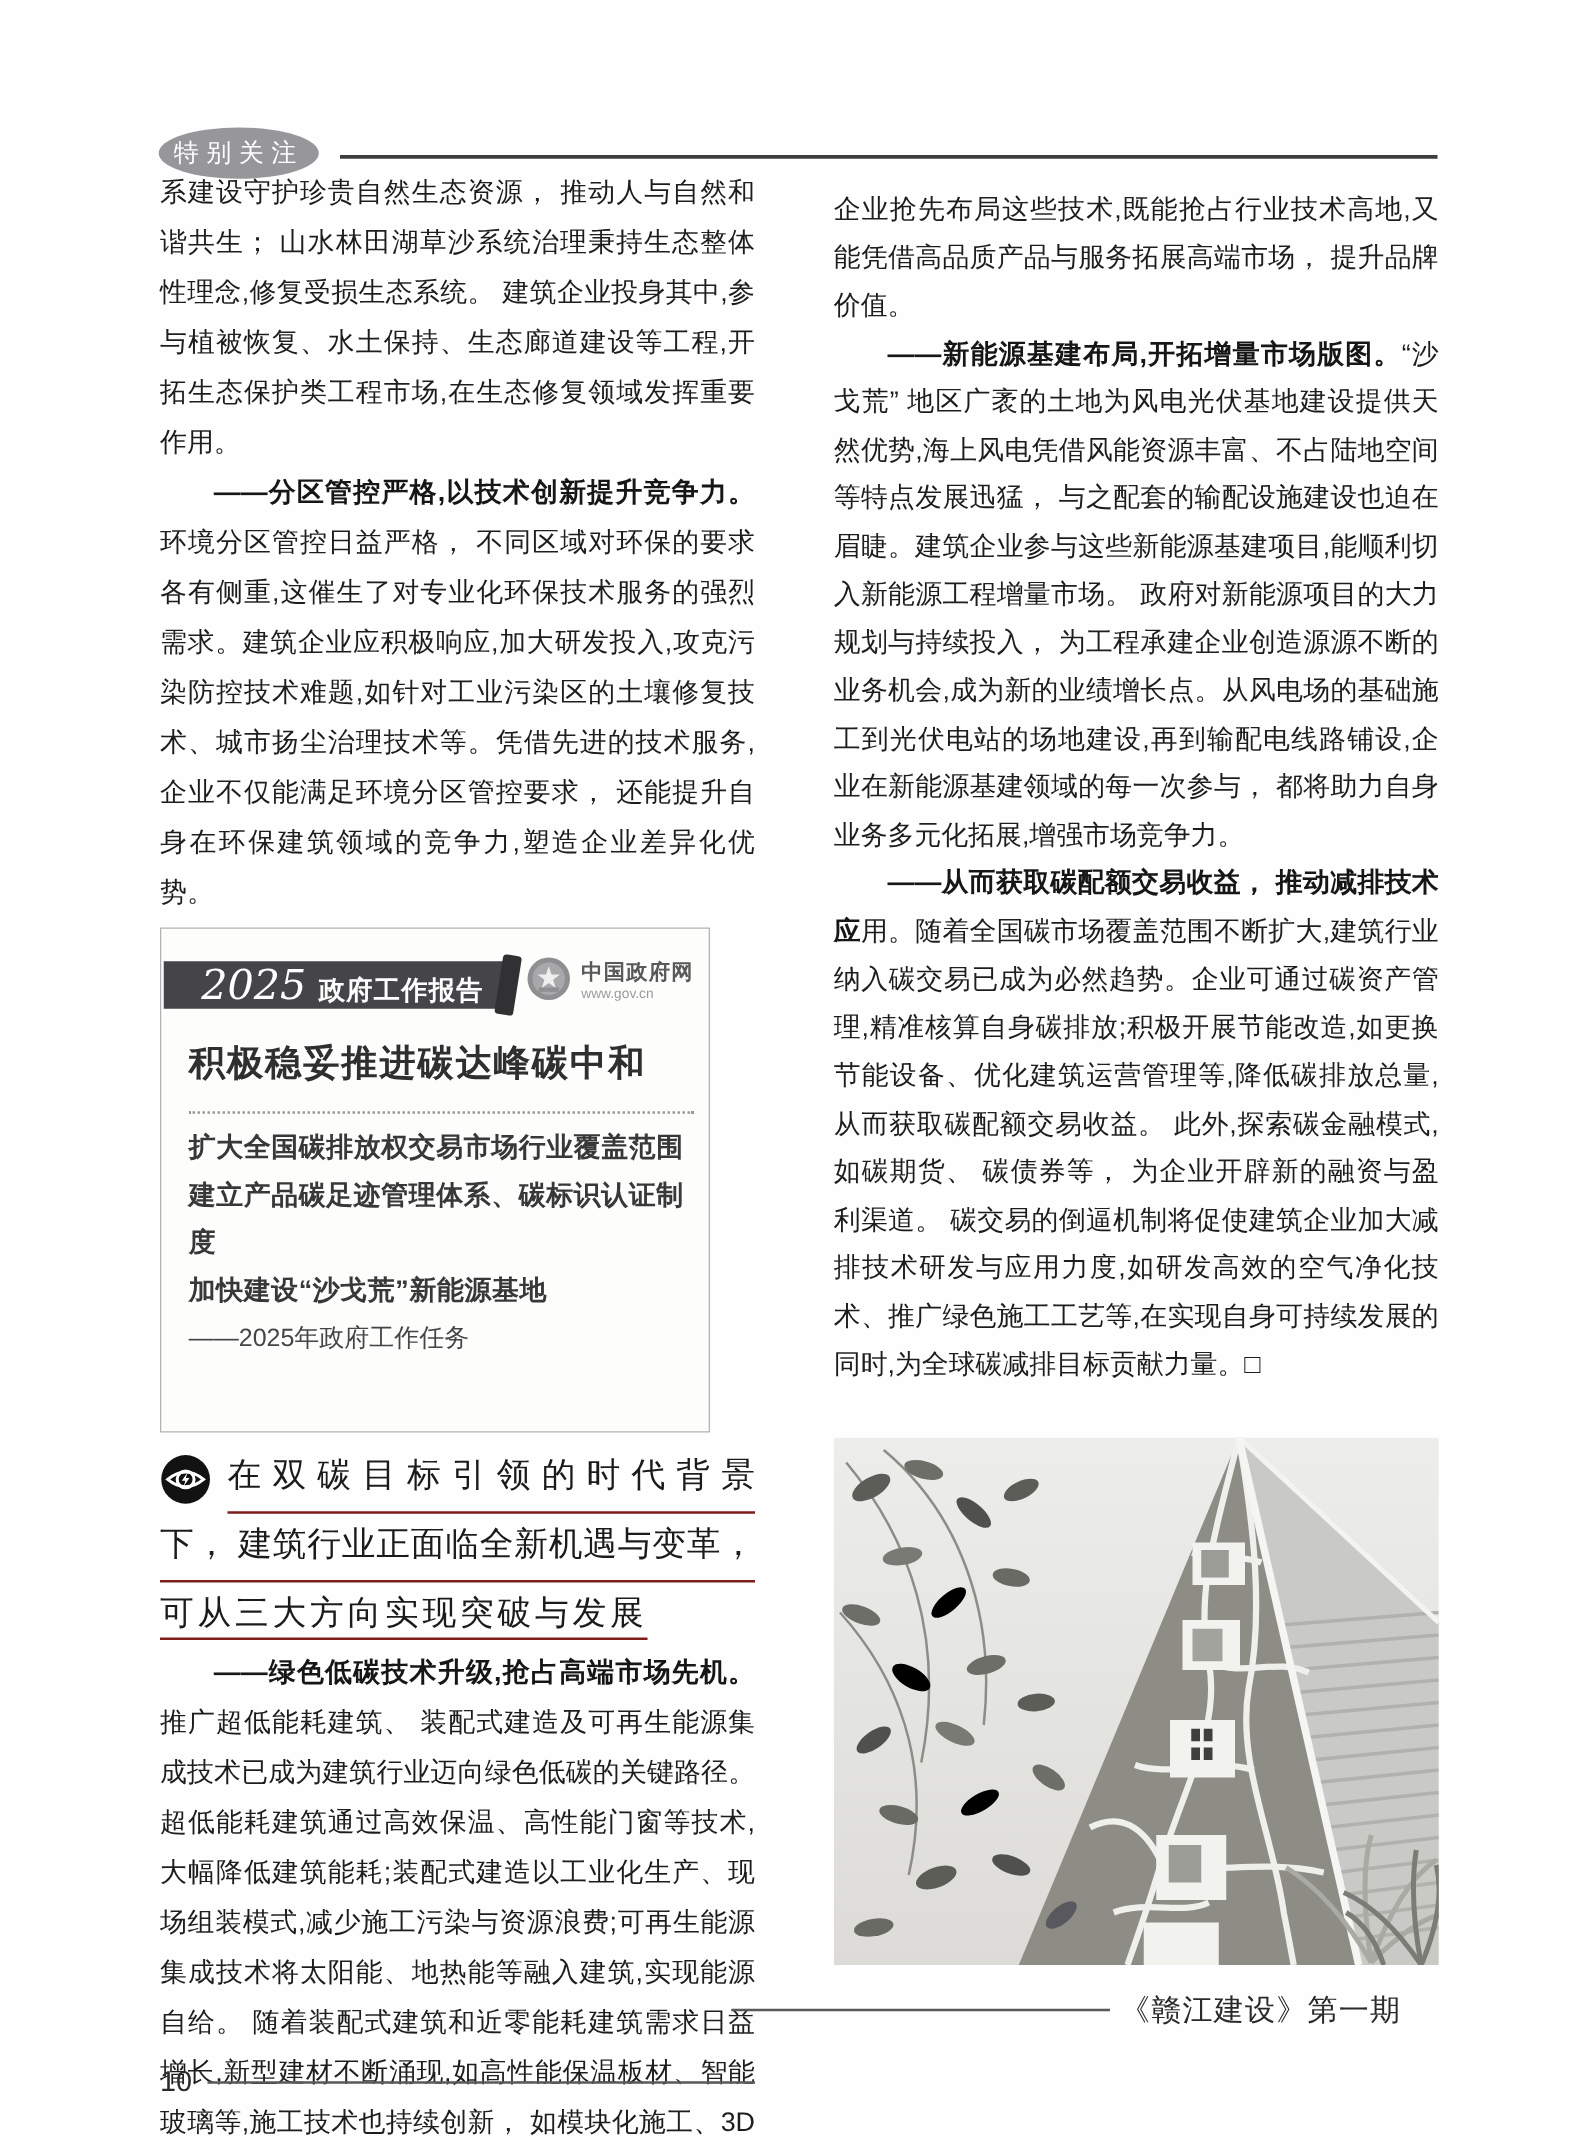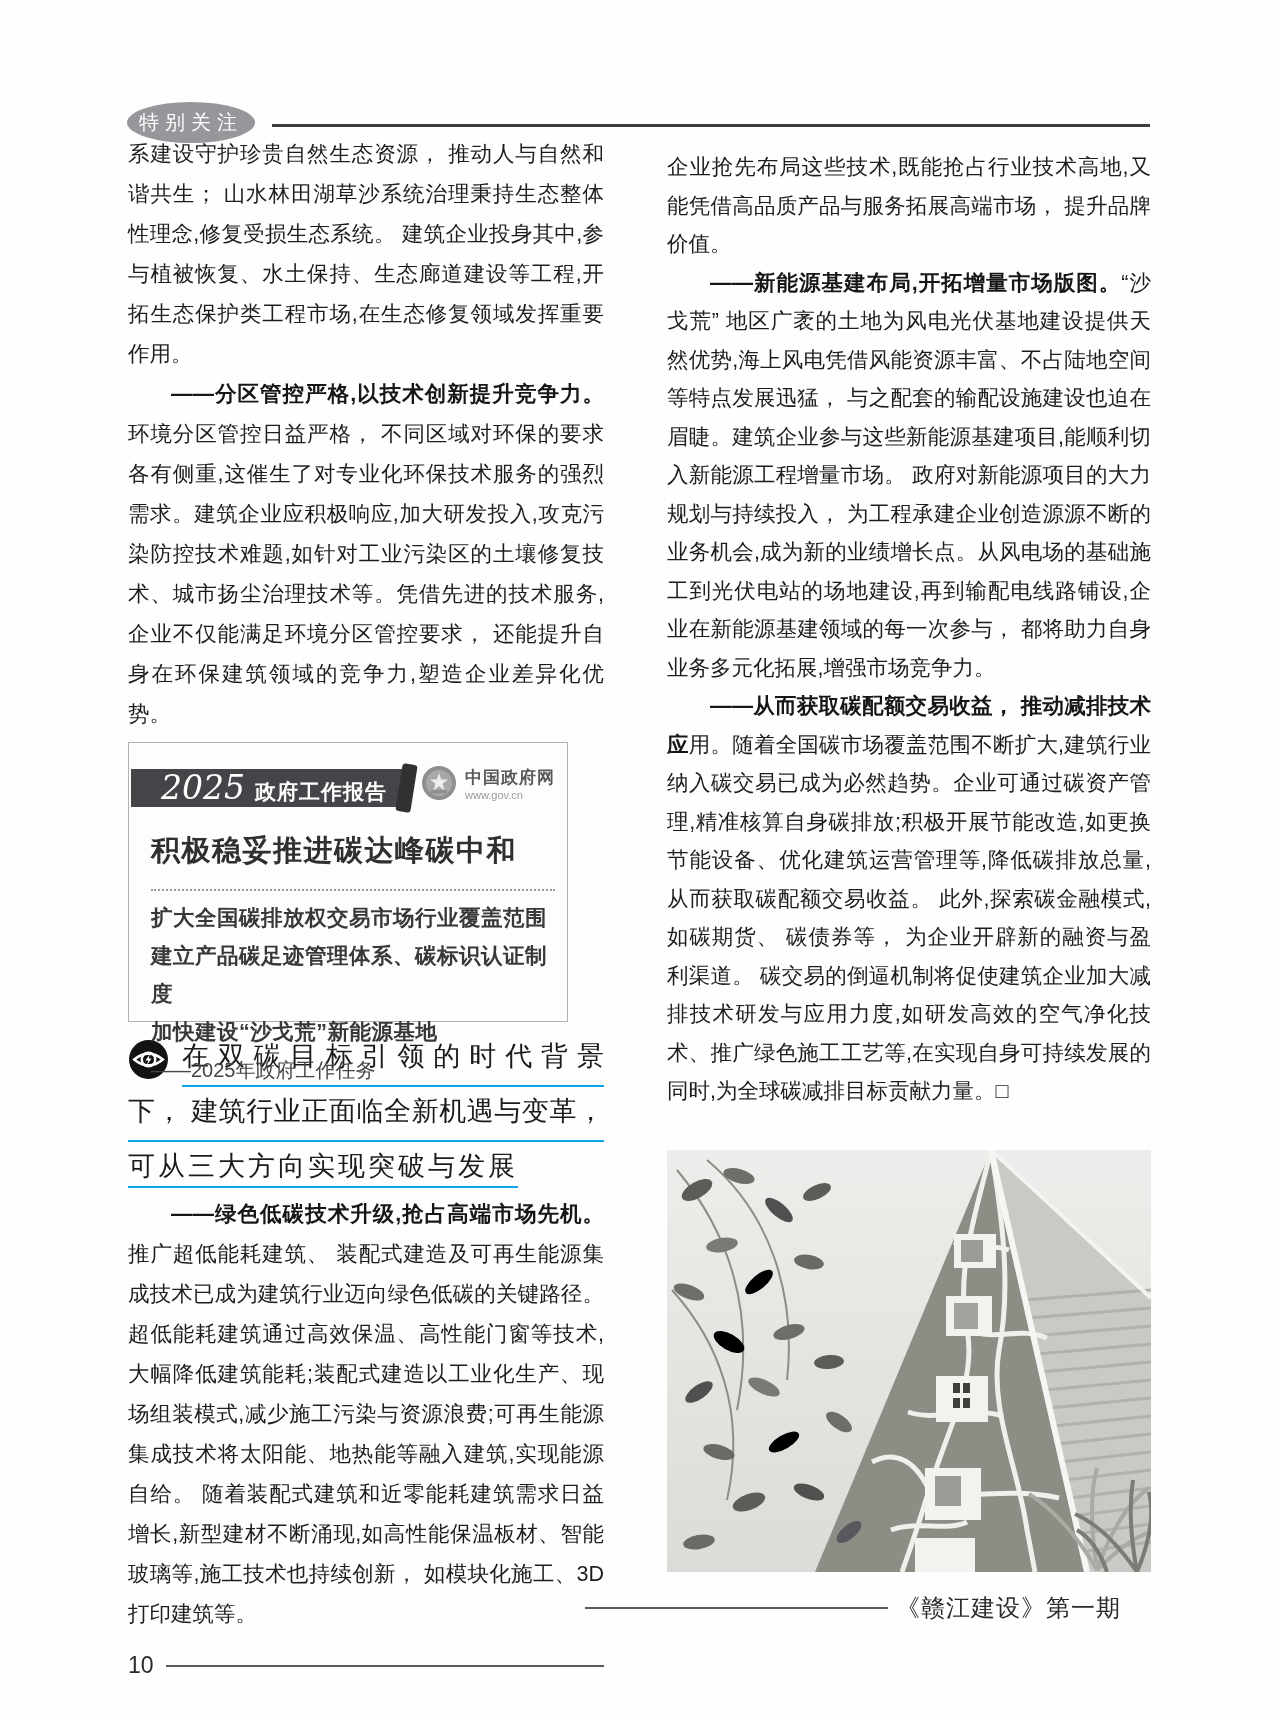--- a/index.html
+++ b/index.html
@@ -14,21 +14,21 @@
 
   
   .col-left{position:absolute;left:128px;top:134px;width:476px;}
   .col-right{position:absolute;left:667px;top:148px;width:484px;}
   p.body{margin:0;font-size:21.5px;line-height:40px;text-align:justify;color:#1d1d1f;}
   .col-right p.body{line-height:38.5px;}
   p.indent{text-indent:2em;}
   .lead{font-weight:bold;color:#161618;}
 
   
-  .report-box{position:relative;box-sizing:border-box;margin-top:8px;width:440px;height:280px;
+  .report-box{position:relative;box-sizing:border-box;margin-top:8px;width:440px;height:404px;
               border:1px solid #b2b2b2;background:#fdfdfc;}
   .banner{position:absolute;left:2px;top:26px;width:272px;height:38px;background:#454549;color:#fff;
           display:flex;align-items:baseline;gap:10px;padding-left:30px;box-sizing:border-box;}
   .banner::after{content:"";position:absolute;right:-11px;top:-5px;width:15px;height:48px;
                  background:#313134;transform:rotate(9deg);border-radius:3px;}
   .banner-year{font-family:"DejaVu Serif","Liberation Serif",serif;font-style:italic;font-size:33px;line-height:38px;}
   .banner-title{font-size:21px;font-weight:bold;line-height:36px;letter-spacing:1px;}
   .gov-logo{position:absolute;right:12px;top:22px;display:flex;align-items:center;gap:8px;}
   .gov-name{font-size:17px;font-weight:bold;color:#59595b;letter-spacing:1px;}
   .gov-url{font-size:11px;color:#9b9b9d;}
@@ -36,21 +36,21 @@
   .dotted{position:absolute;left:22px;right:12px;top:146px;border-top:2px dotted #9a9a9a;}
   .box-items{position:absolute;left:22px;top:156px;right:10px;}
   .box-item{font-size:21.5px;line-height:38px;font-weight:600;color:#38383a;letter-spacing:0.5px;}
   .box-attr{position:absolute;left:22px;top:314px;font-size:20px;font-weight:400;color:#454547;}
 
   
   .highlight{margin-top:10px;}
   .hl-line{font-size:27px;line-height:48px;color:#1b1b1d;}
   .hl-row{display:flex;align-items:center;gap:13px;}
   .eye-icon{flex:0 0 41px;width:41px;height:41px;}
-  .u{border-bottom:2px solid #0ea5e9;padding-bottom:5px;}
+  .u{border-bottom:2px solid #7f1d1d;padding-bottom:5px;font-family:Liberation Serif, serif;}
   .stretch{display:inline-block;width:100%;box-sizing:border-box;text-align:justify;text-align-last:justify;}
   .hl-row .stretch{flex:1;width:auto;}
   .hl3{letter-spacing:3px;}
 
   
   .photo{position:absolute;left:667px;top:1150px;width:484px;height:422px;}
 
   
   .footer-left{position:absolute;left:128px;top:1652px;width:476px;display:flex;align-items:center;}
   .page-num{font-size:23px;color:#2a2a2c;}

